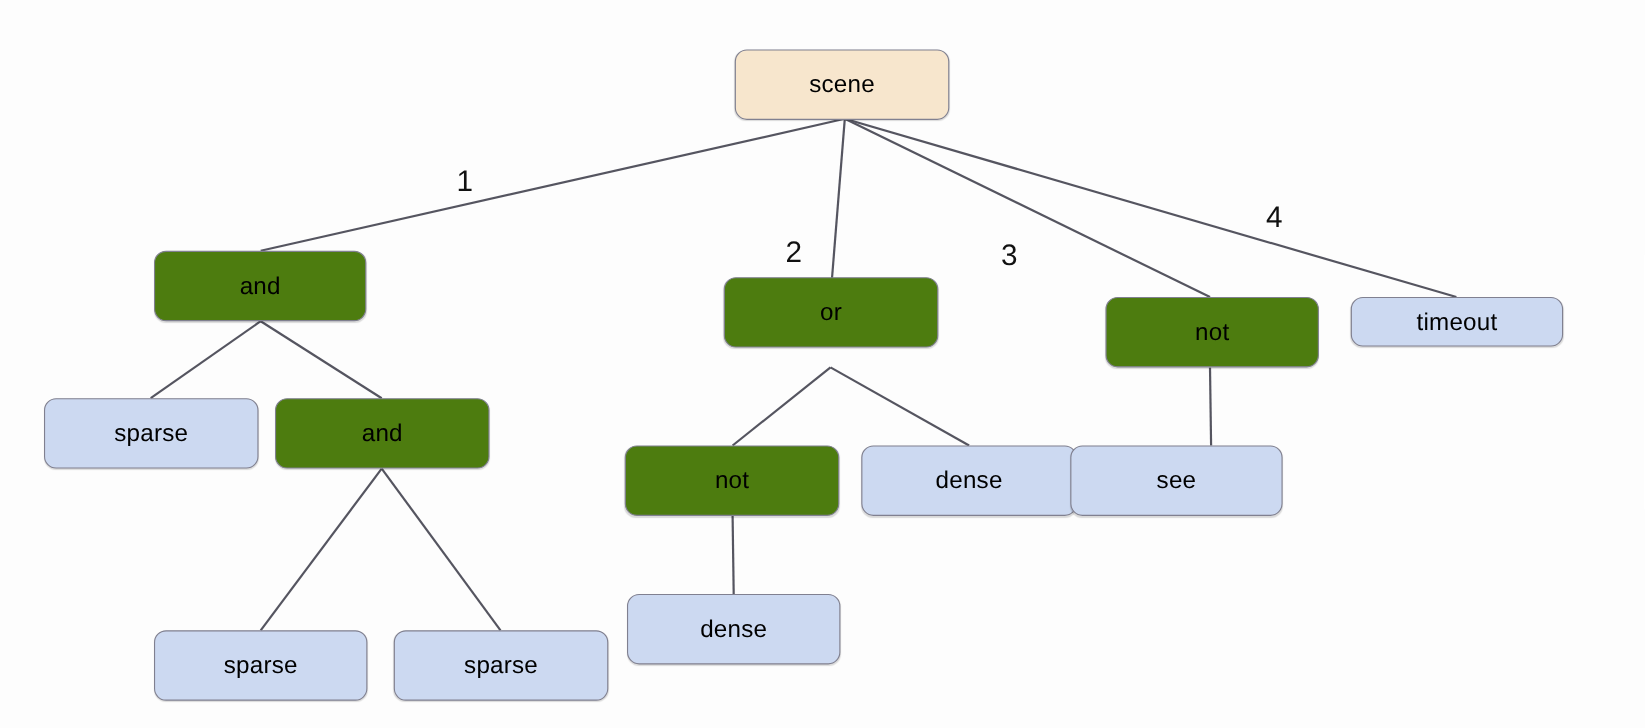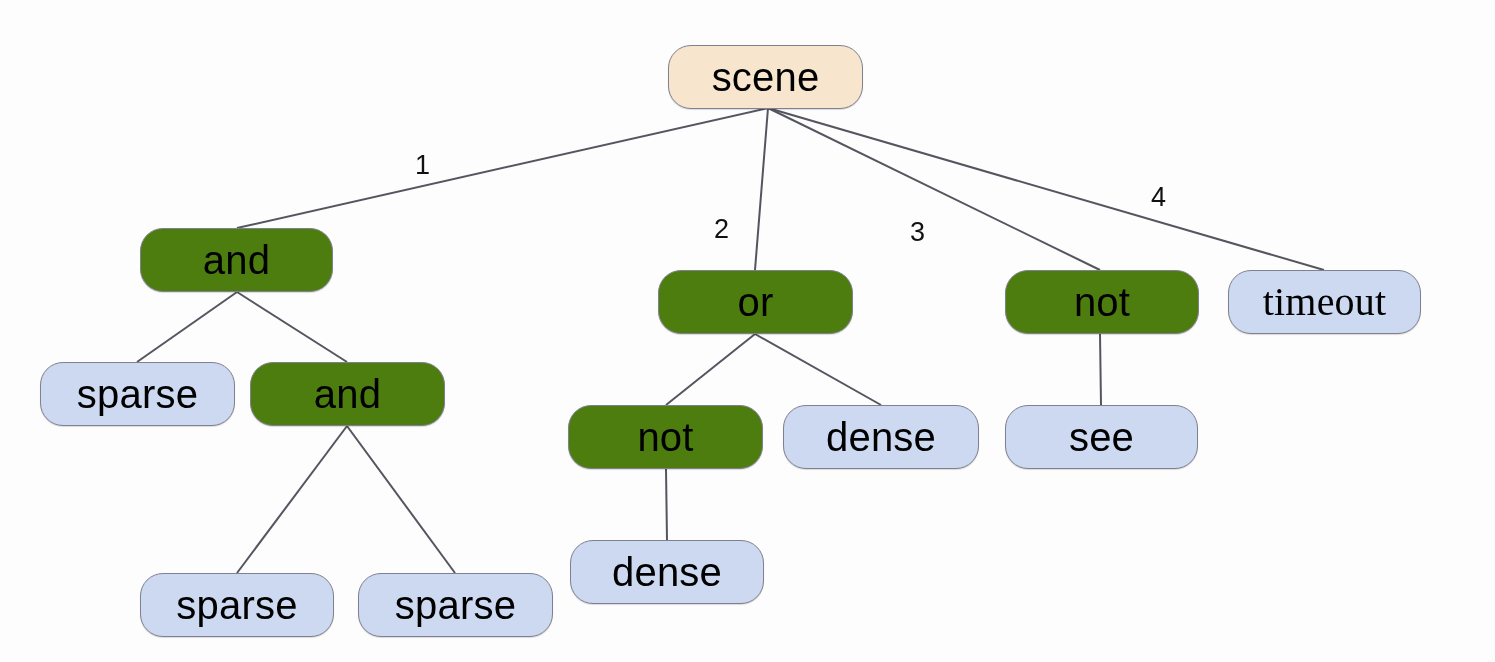--- a/index.html
+++ b/index.html
@@ -20,26 +20,26 @@
     left: 0;
     top: 0;
     width: 1495px;
     height: 662px;
     pointer-events: none;
   }
   .node {
     position: absolute;
     box-sizing: border-box;
     border: 1.6px solid #808090;
-    border-radius: 23px;
+    border-radius: 11px;
     display: flex;
     align-items: center;
     justify-content: center;
     color: #000000;
-    font-size: 40px;
+    font-size: 22px;
     line-height: 1;
     letter-spacing: 0.2px;
     white-space: nowrap;
     box-shadow: 0 1px 1px rgba(0,0,0,0.14);
   }
   .node.root   { background: #f7e6cd; }
   .node.op     { background: #4d7c0f; }
   .node.leaf   { background: #ccd9f1; }
   .edge-label {
     position: absolute;
@@ -67,42 +67,42 @@
       <line x1="666" y1="469" x2="667" y2="540" stroke="#555560" stroke-width="2"></line>
       <line x1="1100" y1="334" x2="1101" y2="405" stroke="#555560" stroke-width="2"></line>
     </svg>
   <div id="node-layer">
       <div class="node root" style="left: 668px; top: 45px; width: 195px; height: 64px;">
         <span>scene</span>
       </div>
       <div class="node op" style="left: 140px; top: 228px; width: 193px; height: 64px;">
         <span>and</span>
       </div>
-      <div class="node op" style="left: 658px; top: 270px; width: 195px; height: 64px;">
+      <div class="node op" style="left: 658px; top: 252px; width: 195px; height: 64px;">
         <span>or</span>
       </div>
       <div class="node op" style="left: 1005px; top: 270px; width: 194px; height: 64px;">
         <span>not</span>
       </div>
-      <div class="node leaf" style="left: 1228px; top: 270px; width: 193px; height: 64px; font-family: Liberation Serif, serif;">
+      <div class="node leaf" style="left: 1228px; top: 270px; width: 193px; height: 45px;">
         <span>timeout</span>
       </div>
       <div class="node leaf" style="left: 40px; top: 362px; width: 195px; height: 64px;">
         <span>sparse</span>
       </div>
       <div class="node op" style="left: 250px; top: 362px; width: 195px; height: 64px;">
         <span>and</span>
       </div>
       <div class="node op" style="left: 568px; top: 405px; width: 195px; height: 64px;">
         <span>not</span>
       </div>
       <div class="node leaf" style="left: 783px; top: 405px; width: 196px; height: 64px;">
         <span>dense</span>
       </div>
-      <div class="node leaf" style="left: 1005px; top: 405px; width: 193px; height: 64px;">
+      <div class="node leaf" style="left: 973px; top: 405px; width: 193px; height: 64px;">
         <span>see</span>
       </div>
       <div class="node leaf" style="left: 570px; top: 540px; width: 194px; height: 64px;">
         <span>dense</span>
       </div>
       <div class="node leaf" style="left: 140px; top: 573px; width: 194px; height: 64px;">
         <span>sparse</span>
       </div>
       <div class="node leaf" style="left: 358px; top: 573px; width: 195px; height: 64px;">
         <span>sparse</span>

